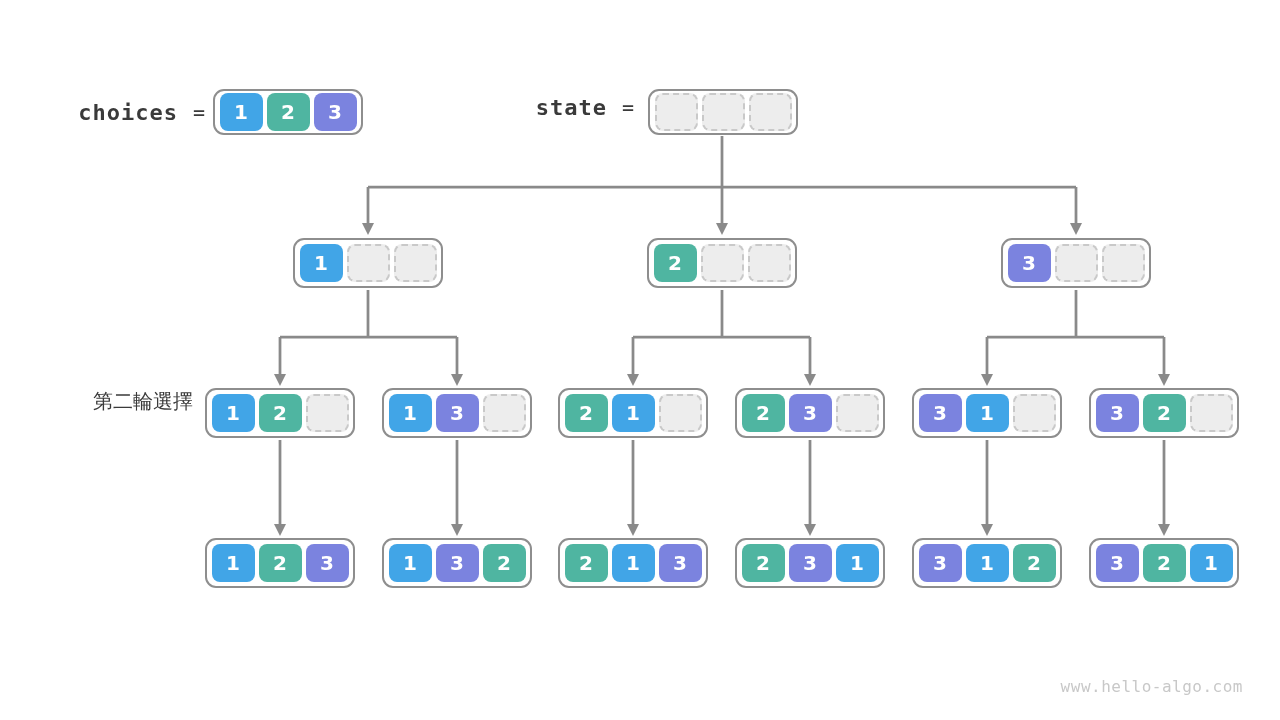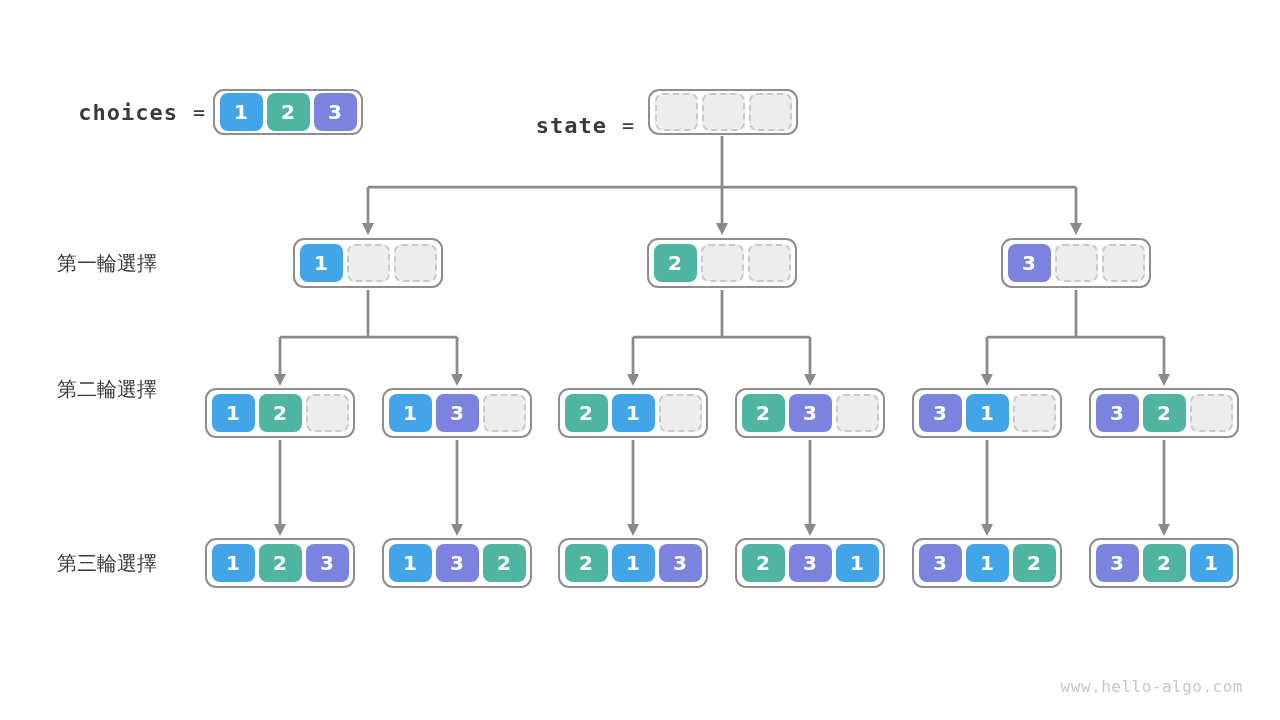--- a/index.html
+++ b/index.html
@@ -95,33 +95,31 @@
   <div class="expr" style="top:89px;right:1075px;margin-left:33px;">
     <span class="kw">choices</span>
     <span class="eq">=</span>
   </div>
   <div class="box hdr" style="left:213px;top:89px;">
     <span class="cell" data-v="1">1</span>
     <span class="cell" data-v="2">2</span>
     <span class="cell" data-v="3">3</span>
   </div>
 
-  <div class="expr" style="top:102px;right:646px;margin-left:20px;">
+  <div class="expr" style="top:84px;right:646px;margin-left:20px;">
     <span class="kw">state</span>
     <span class="eq">=</span>
   </div>
   <div class="box hdr" style="left:648px;top:89px;">
     <span class="cell" data-v="empty"></span>
     <span class="cell" data-v="empty"></span>
     <span class="cell" data-v="empty"></span>
   </div>
 
-  <div class="rowlabel" style="top:238px;">第一輪選擇</div>
-  <div class="rowlabel" style="top:364px;">第二輪選擇</div>
-  <div class="rowlabel" style="top:538px;">第三輪選擇</div>
+  <div class="rowlabel" style="top:376px;margin-left:36px;">第二輪選擇</div>
 
   <div class="box" style="left:293px;top:238px;">
     <span class="cell" data-v="1">1</span>
     <span class="cell" data-v="empty"></span>
     <span class="cell" data-v="empty"></span>
   </div>
   <div class="box" style="left:647px;top:238px;">
     <span class="cell" data-v="2">2</span>
     <span class="cell" data-v="empty"></span>
     <span class="cell" data-v="empty"></span>

